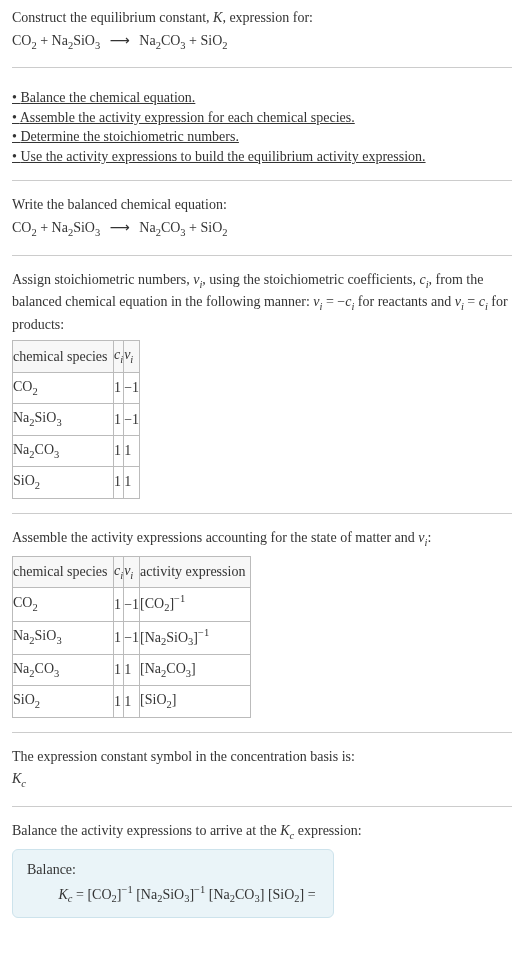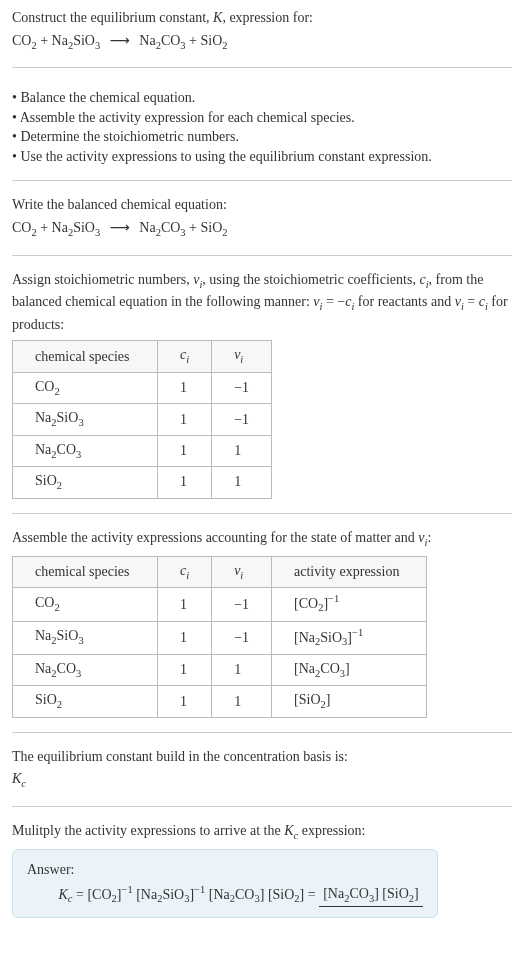--- a/index.html
+++ b/index.html
@@ -32,21 +32,21 @@
   .arrow {
     display: inline-block;
     margin: 0 6px;
   }
   table.data {
     border-collapse: collapse;
     margin-top: 6px;
   }
   table.data th, table.data td {
     border: 1px solid #bbb;
-    padding: 4px 22px;
+    padding: 4px 0;
     text-align: left;
     font-weight: normal;
     font-size: 14px;
   }
   table.data th {
     background: #f7f7f7;
   }
   .italic {
     font-style: italic;
   }
@@ -76,20 +76,21 @@
     text-align: left;
   }
   .species-col {
     min-width: 100px;
   }
   .act-col {
     min-width: 110px;
   }
   .plan-list {
     margin-top: 20px;
+    text-decoration: underline;
   }
 </style>
 </head>
 <body>
 
 <div class="section">
   <span>Construct the equilibrium constant, </span><span class="italic">K</span><span>, expression for:</span>
   <div class="equation">
     <span>CO</span><sub>2</sub><span> + </span><span>Na</span><sub>2</sub><span>SiO</span><sub>3</sub>
     <span class="arrow">⟶</span>
@@ -97,21 +98,21 @@
   </div>
 </div>
 
 <hr>
 
 <div class="section">
   <div class="plan-list">
     <div>• <span>Balance the chemical equation.</span></div>
     <div>• <span>Assemble the activity expression for each chemical species.</span></div>
     <div>• <span>Determine the stoichiometric numbers.</span></div>
-    <div>• <span>Use the activity expressions to using the equilibrium constant expression.</span></div>
+    <div>• <span>Use the activity expressions to build the equilibrium activity expression.</span></div>
   </div>
 </div>
 
 <hr>
 
 <div class="section">
   <div>Write the balanced chemical equation:</div>
   <div class="equation">
     <span>CO</span><sub>2</sub><span> + </span><span>Na</span><sub>2</sub><span>SiO</span><sub>3</sub>
     <span class="arrow">⟶</span>
@@ -192,34 +193,33 @@
       <td class="center">1</td>
       <td><span>[SiO</span><sub>2</sub><span>]</span></td>
     </tr>
   </tbody>
     </table>
 </div>
 
 <hr>
 
 <div class="section">
-  <div>The equilibrium constant build in the concentration basis is:</div>
+  <div>The expression constant symbol in the concentration basis is:</div>
   <div class="equation">
     <span class="italic">K</span><sub class="italic">c</sub>
   </div>
 </div>
 
 <hr>
 
 <div class="section">
-  <span>Mulitply the activity expressions to arrive at the </span><span class="italic">K</span><sub class="italic">c</sub><span> expression:</span>
+  <span>Balance the activity expressions to arrive at the </span><span class="italic">K</span><sub class="italic">c</sub><span> expression:</span>
 
   <div class="answer-box">
-    <div>Answer:</div>
+    <div>Balance:</div>
     <div class="equation" style="">
       <span style="display:inline-block; width:28px;"></span>
       <span class="italic">K</span><sub class="italic">c</sub><span> = </span><span>[CO</span><sub>2</sub><span>]</span><sup>−1</sup><span> [Na</span><sub>2</sub><span>SiO</span><sub>3</sub><span>]</span><sup>−1</sup><span> [Na</span><sub>2</sub><span>CO</span><sub>3</sub><span>]</span><span> [SiO</span><sub>2</sub><span>] = </span>
       <span class="frac">
-        <span class="num"><span>[Na</span><sub>2</sub><span>CO</span><sub>3</sub><span>] [SiO</span><sub>2</sub><span>]</span></span>
       </span>
     </div>
   </div>
 </div>
 
 </body></html>

